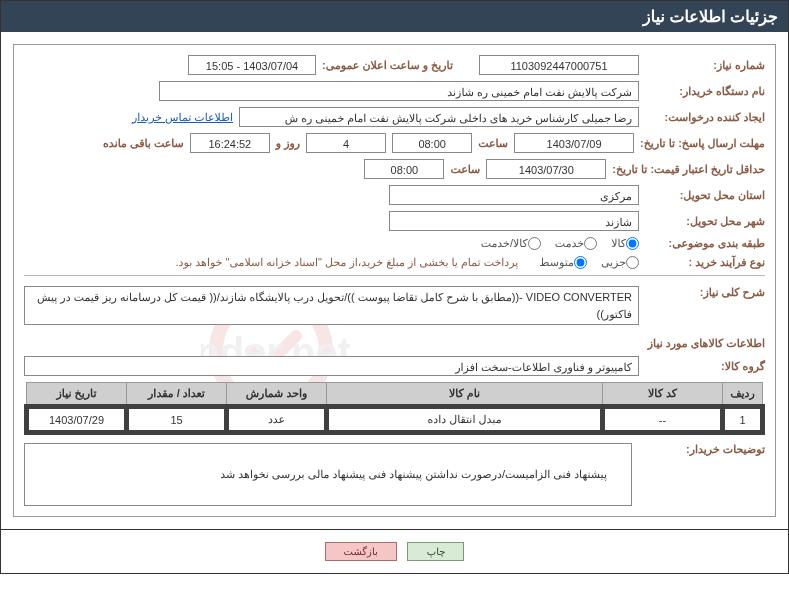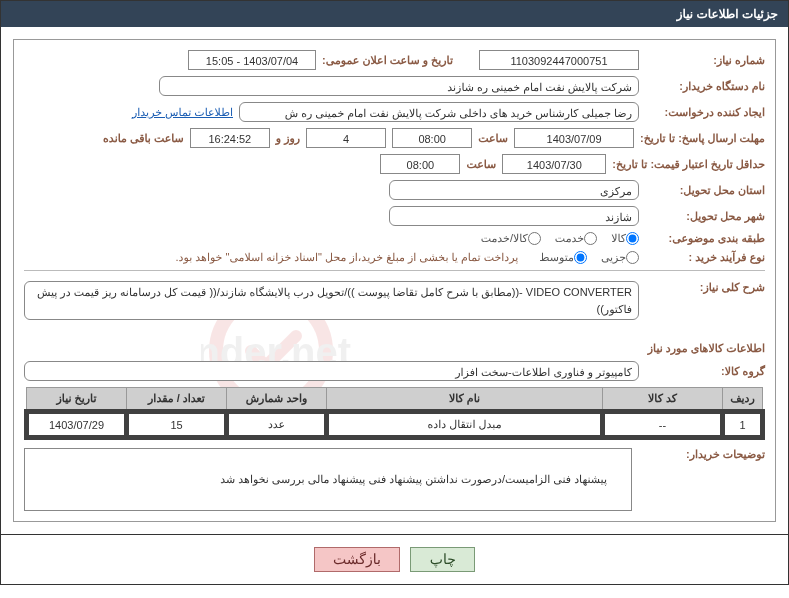--- a/index.html
+++ b/index.html
@@ -1,37 +1,37 @@
 <!DOCTYPE html>
 <html dir="rtl" lang="fa"><head>
 <meta charset="utf-8">
 <style>
 * { box-sizing: border-box; margin: 0; padding: 0; }
 body { font-family: Tahoma, Arial, sans-serif; font-size: 11px; background: #fff; color: #333; direction: rtl; }
 .container { width: 789px; border: 1px solid #333; background: #fff; }
-.header-bar { background: #334457; color: #fff; padding: 6px 10px; font-weight: bold; font-size: 12px; }
+.header-bar { background: #334457; color: #fff; padding: 6px 10px; font-weight: bold; font-size: 16px; }
 .content { padding: 12px; }
 .inner-frame { border: 1px solid #999; padding: 10px; }
 .row { display: flex; align-items: center; margin-bottom: 6px; gap: 6px; }
 .lbl { color: #8a5a44; font-weight: bold; min-width: 120px; text-align: right; }
 .lbl-sm { color: #8a5a44; font-weight: bold; }
 .fld { border: 1px solid #888; background: #fff; padding: 2px 6px; height: 20px; line-height: 16px; text-align: center; }
-.fld-r { text-align: right; padding-right: 6px; border-radius: 6px; }
+.fld-r { text-align: right; padding-right: 6px; }
 .link { color: #1a5db3; text-decoration: underline; cursor: pointer; }
 .radio-group { display: flex; align-items: center; gap: 14px; }
 .radio-group label { display: flex; align-items: center; gap: 0; color: #555; }
-.section-title { color: #8a5a44; font-weight: bold; margin: 22px 0 6px; }
+.section-title { color: #8a5a44; font-weight: bold; margin: 12px 0 6px; }
 .hr { border: none; border-top: 1px solid #bbb; margin: 6px 0 10px; }
 .table { width: 100%; border-collapse: collapse; }
 .table th { background: #cfcfcf; color: #333; border: 1px solid #999; padding: 4px; font-weight: bold; text-align: center; }
 .table td { border: 5px solid #404040; padding: 4px; text-align: center; background: #fff; }
 .desc-row { display: flex; align-items: flex-start; gap: 13px; margin-top: 8px; }
 .desc-box { flex: 1; border: 1px solid #888; background: #fff; padding: 24px; min-height: 40px; text-align: right; }
 .btns { display: flex; justify-content: center; gap: 10px; padding: 12px 0; border-top: 1px solid #333; background: #fff; }
-.btn { padding: 3px 18px; font-family: Tahoma; font-size: 14px; cursor: pointer; border: 1px solid; }
+.btn { padding: 3px 18px; font-family: Tahoma; font-size: 10px; cursor: pointer; border: 1px solid; }
 .btn-print { background: #d9ead6; border-color: #7a9a76; color: #2a4a26; padding-left: 19px; }
 .btn-back { background: #f5c6c6; border-color: #b06a6a; color: #6a2a2a; }
 .note { color: #8a5a44; }
 .watermark { position: absolute; top: 280px; left: 200px; opacity: 0.12; pointer-events: none; z-index: 0; }
 .rel { position: relative; }
 .z1 { position: relative; z-index: 1; }
 </style>
 </head>
 <body>
 
@@ -67,21 +67,21 @@
         <span class="lbl-sm">ساعت</span>
         <span class="fld" style="width:80px">08:00</span>
         <span class="fld" style="width:80px">4</span>
         <span class="lbl-sm">روز و</span>
         <span class="fld" style="width:80px">16:24:52</span>
         <span class="lbl-sm">ساعت باقی مانده</span>
       </div>
 
       <div class="row">
         <span class="lbl">حداقل تاریخ اعتبار قیمت: تا تاریخ:</span>
-        <span class="fld" style="width:104px">1403/07/30</span>
+        <span class="fld" style="width:120px">1403/07/30</span>
         <span class="lbl-sm">ساعت</span>
         <span class="fld" style="width:80px">08:00</span>
       </div>
 
       <div class="row">
         <span class="lbl">استان محل تحویل:</span>
         <span class="fld fld-r" style="width:250px">مرکزی</span>
       </div>
 
       <div class="row">

